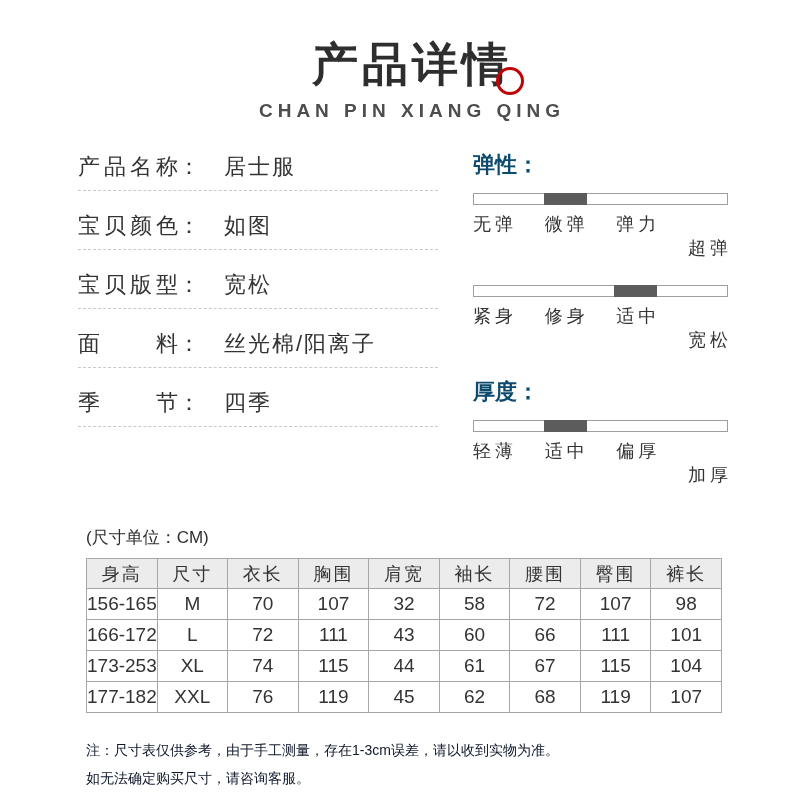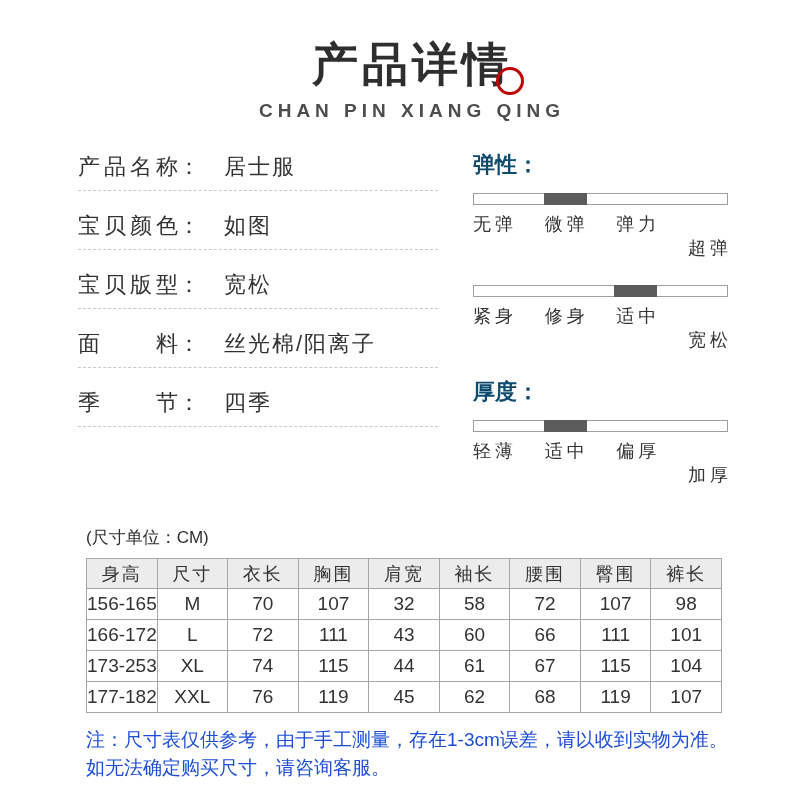--- a/index.html
+++ b/index.html
@@ -56,21 +56,21 @@
   .unit-label { font-size:17px; color:#2f2f2f; margin-bottom:9px; }
   .size-table {
     border-collapse:collapse; width:636px; table-layout:fixed;
     font-size:19px; color:#333;
   }
   .size-table th, .size-table td {
     border:1px solid #a6a6a6; text-align:center; padding:0; height:30px;
     font-weight:normal; white-space:nowrap;margin-top:32px;
   }
   .size-table th { background:#ececec; font-size:18px; letter-spacing:2px; height:29px; }
-  .note { margin-top:13px; font-size:19px; color:#1d4ed8; line-height:28px; }
+  .note { margin-top:23px; font-size:14px; color:#0f172a; line-height:28px; }
 </style>
 </head>
 <body>
 
 <div class="page">
 
   <header class="header">
     <div class="title-wrap">
       <h1 class="title">产品详情</h1>
       <span class="red-ring" style="border-color: rgb(192, 4, 4);"></span>

